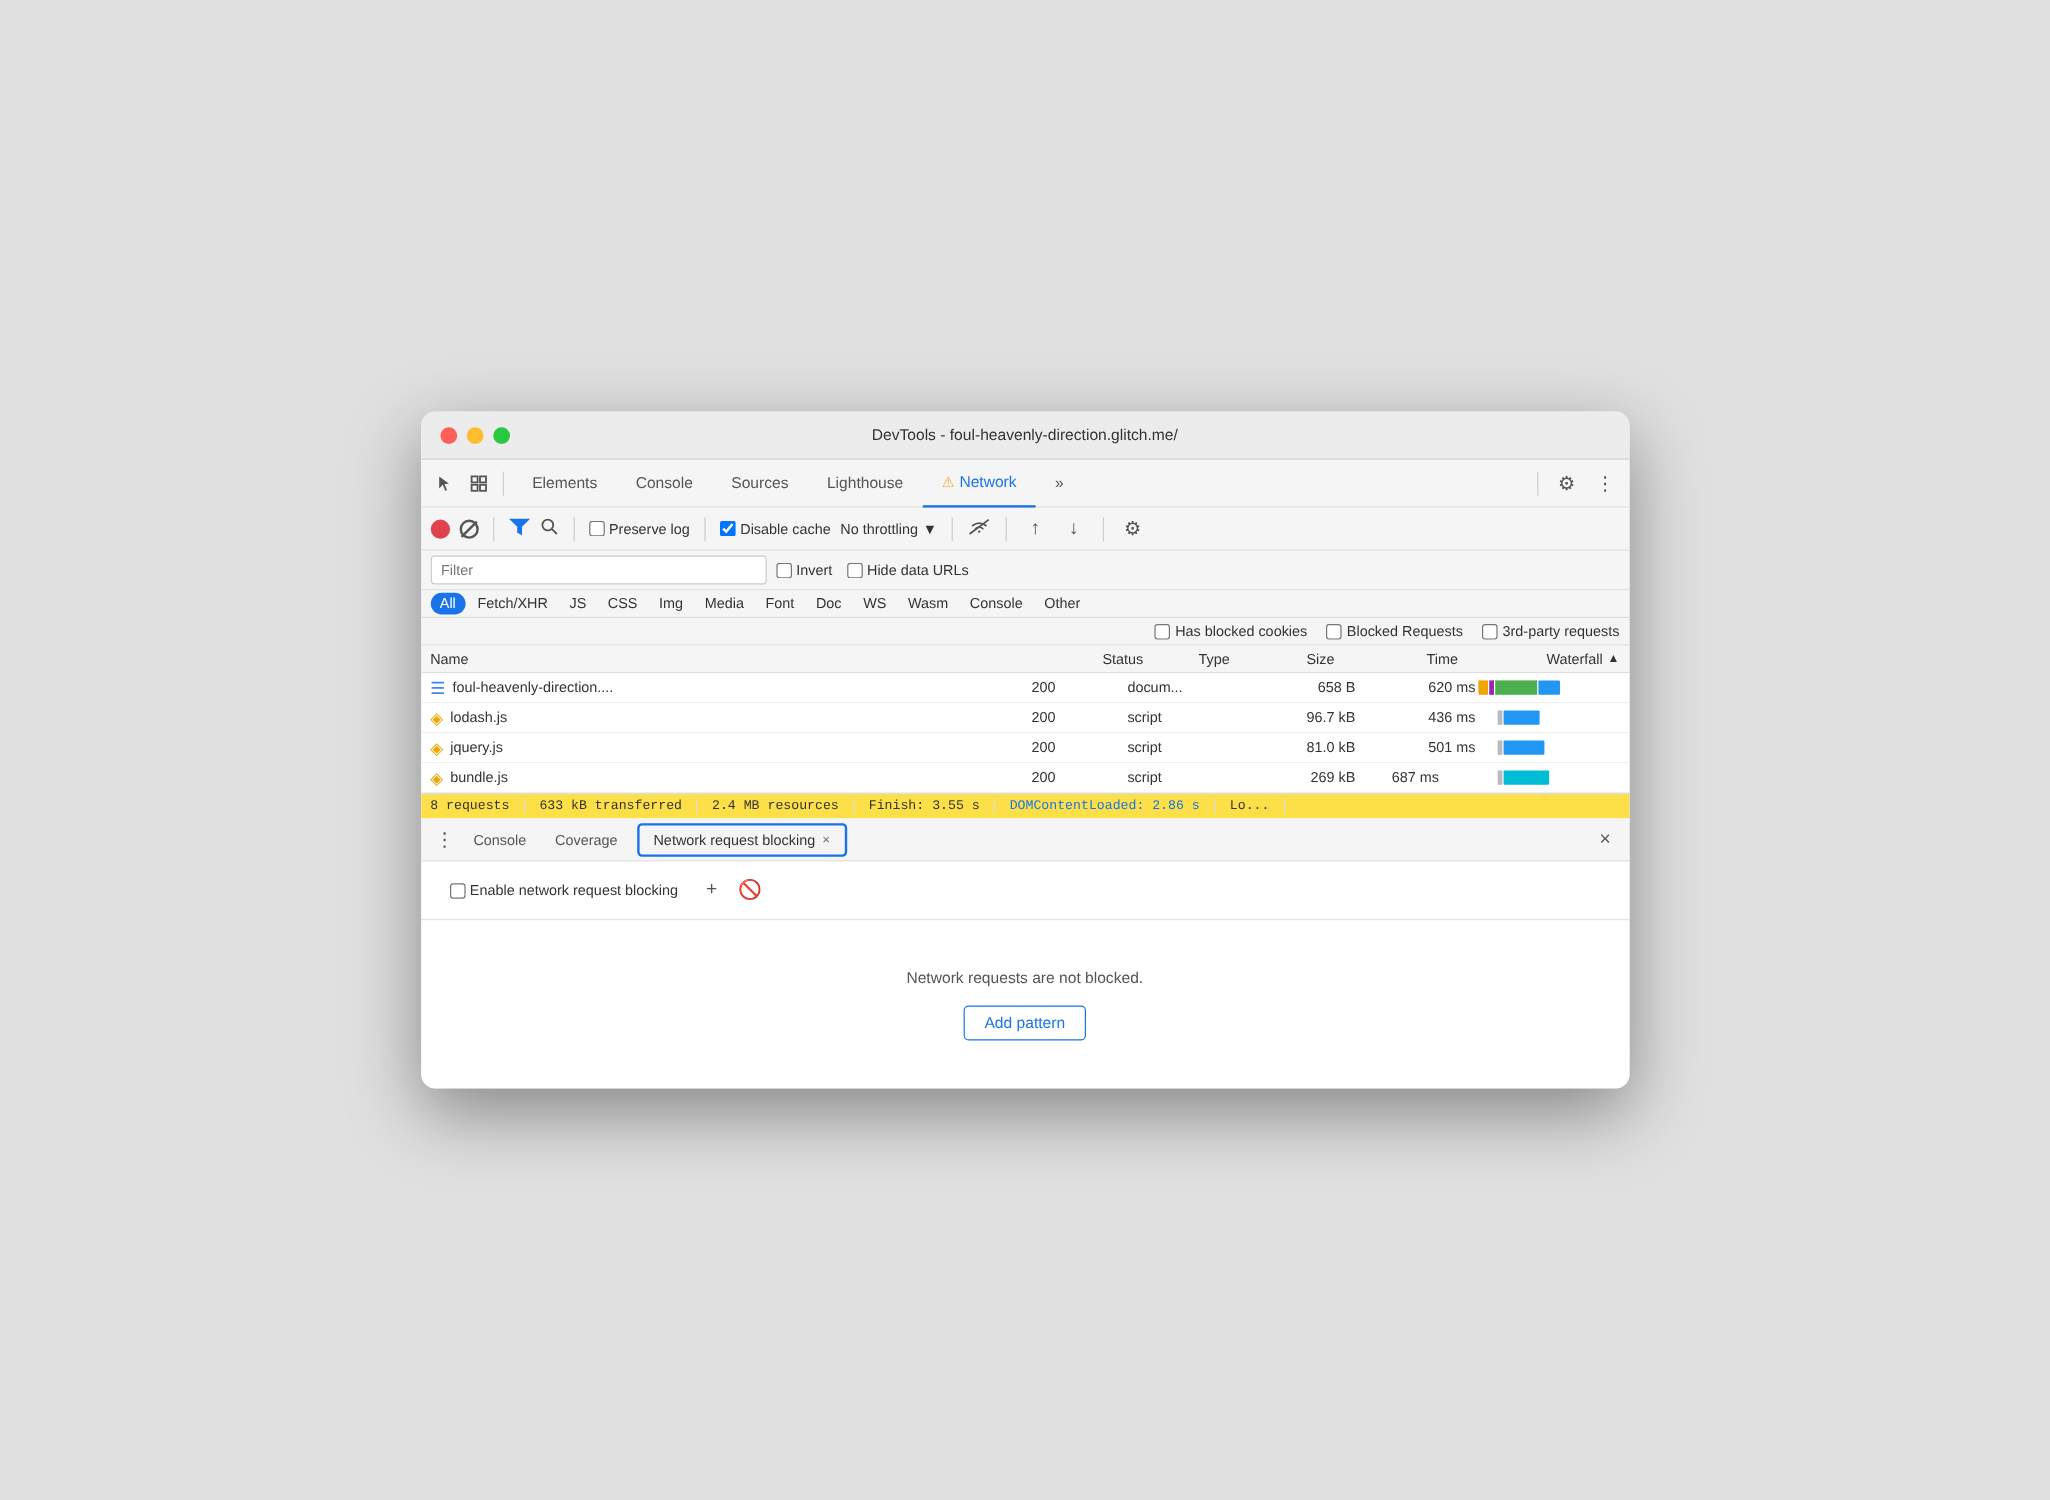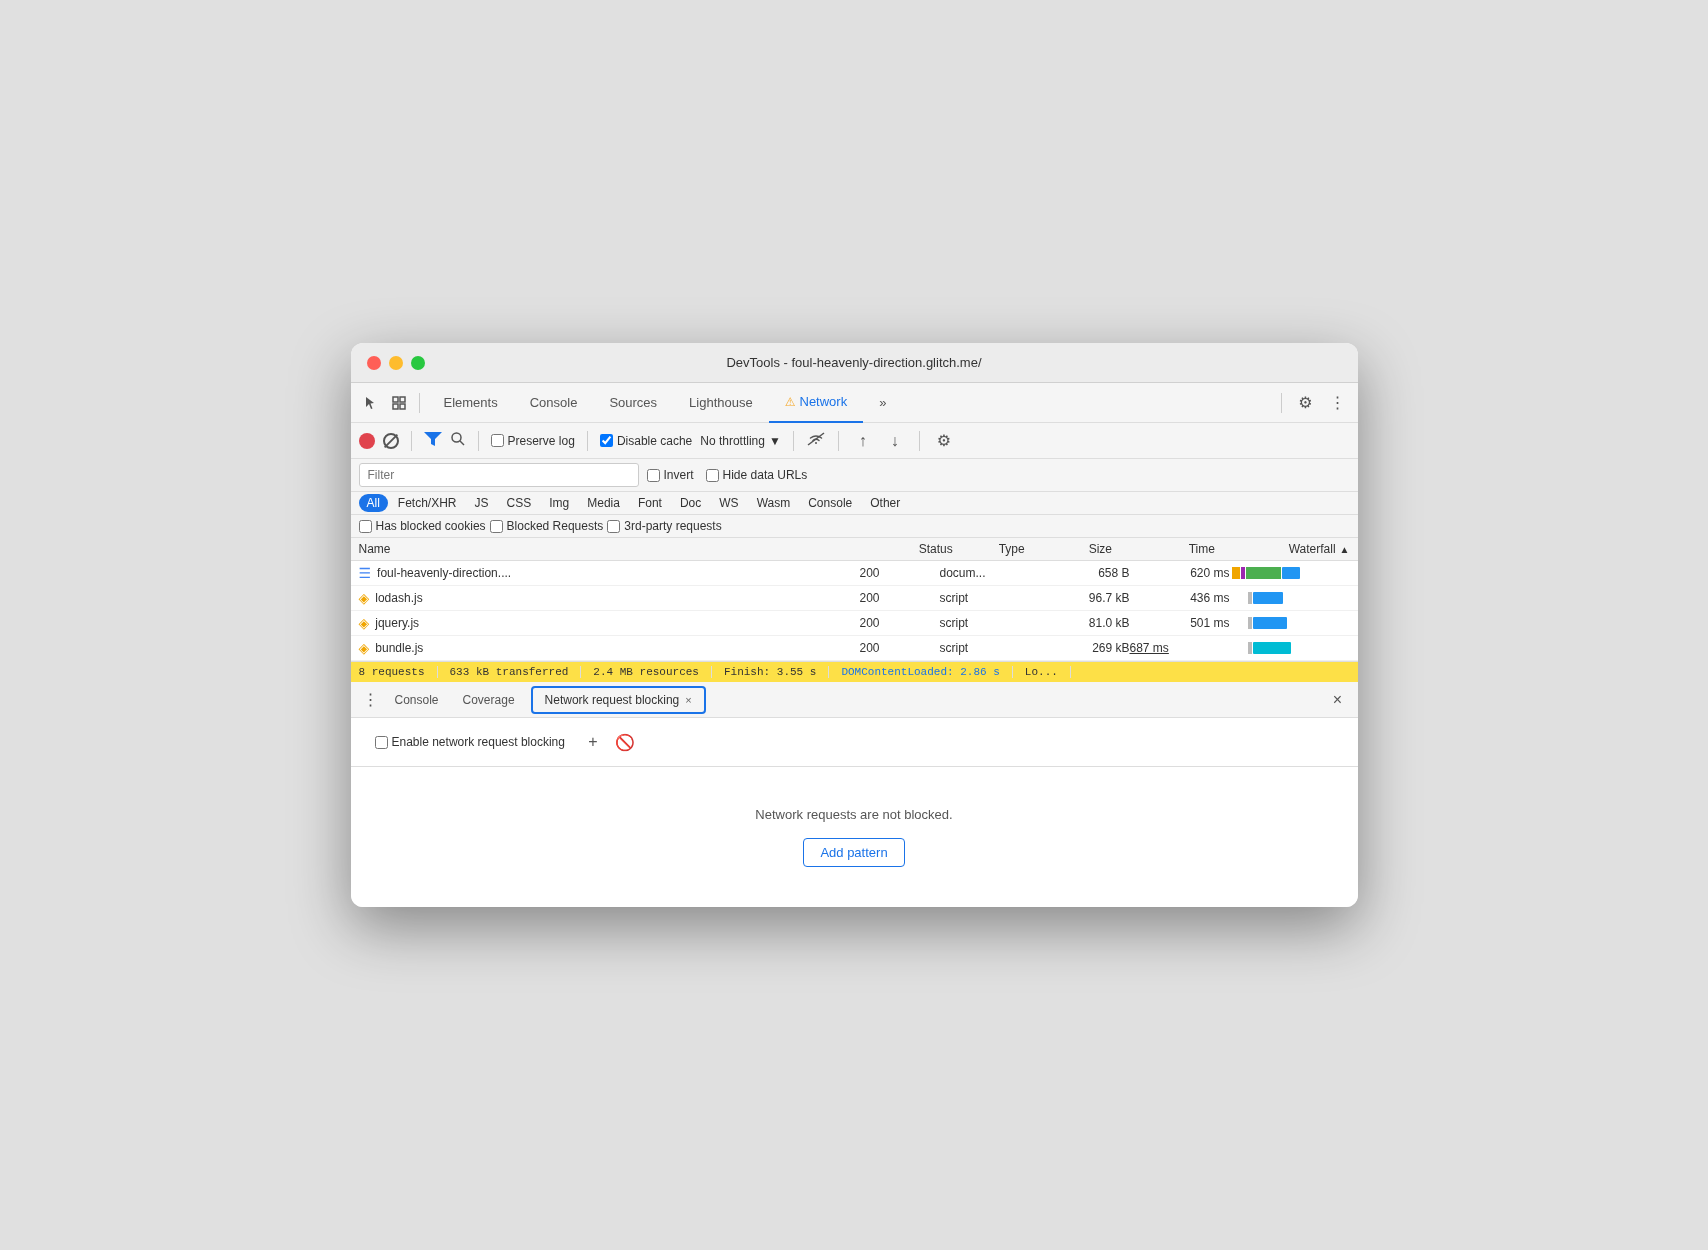--- a/index.html
+++ b/index.html
@@ -178,21 +178,22 @@
       background: #1a73e8;
       color: white;
       border-radius: 10px;
     }
     .extra-filters {
       background: #f5f5f5;
       border-bottom: 1px solid #ddd;
       display: flex;
       align-items: center;
       padding: 4px 8px;
-      gap: 4px;
+      gap: 16px;
+      justify-content: flex-end;
     }
     .table-header {
       display: grid;
       grid-template-columns: 1fr 80px 90px 100px 100px auto;
       background: #f5f5f5;
       border-bottom: 1px solid #ddd;
       padding: 4px 8px;
       font-size: 12px;
       color: #333;
       font-weight: 500;
@@ -516,21 +517,21 @@
     </div>
 
     <div class="table-row">
       <div class="row-name">
         <span class="row-icon row-icon-script">◈</span>
         <span>bundle.js</span>
       </div>
       <div>200</div>
       <div>script</div>
       <div style="text-align:right;">269 kB</div>
-      <div style="text-align:left;text-decoration:underline;">687 ms</div>
+      <div style="text-align:center;">687 ms</div>
       <div class="waterfall-cell">
         <svg width="120" height="14" style="overflow:visible">
           <rect x="18" y="1" width="4" height="12" fill="#bbb"></rect>
           <rect x="23" y="1" width="38" height="12" fill="#00bcd4" rx="1"></rect>
         </svg>
       </div>
     </div>
   </div>
 
   <div class="status-footer">

